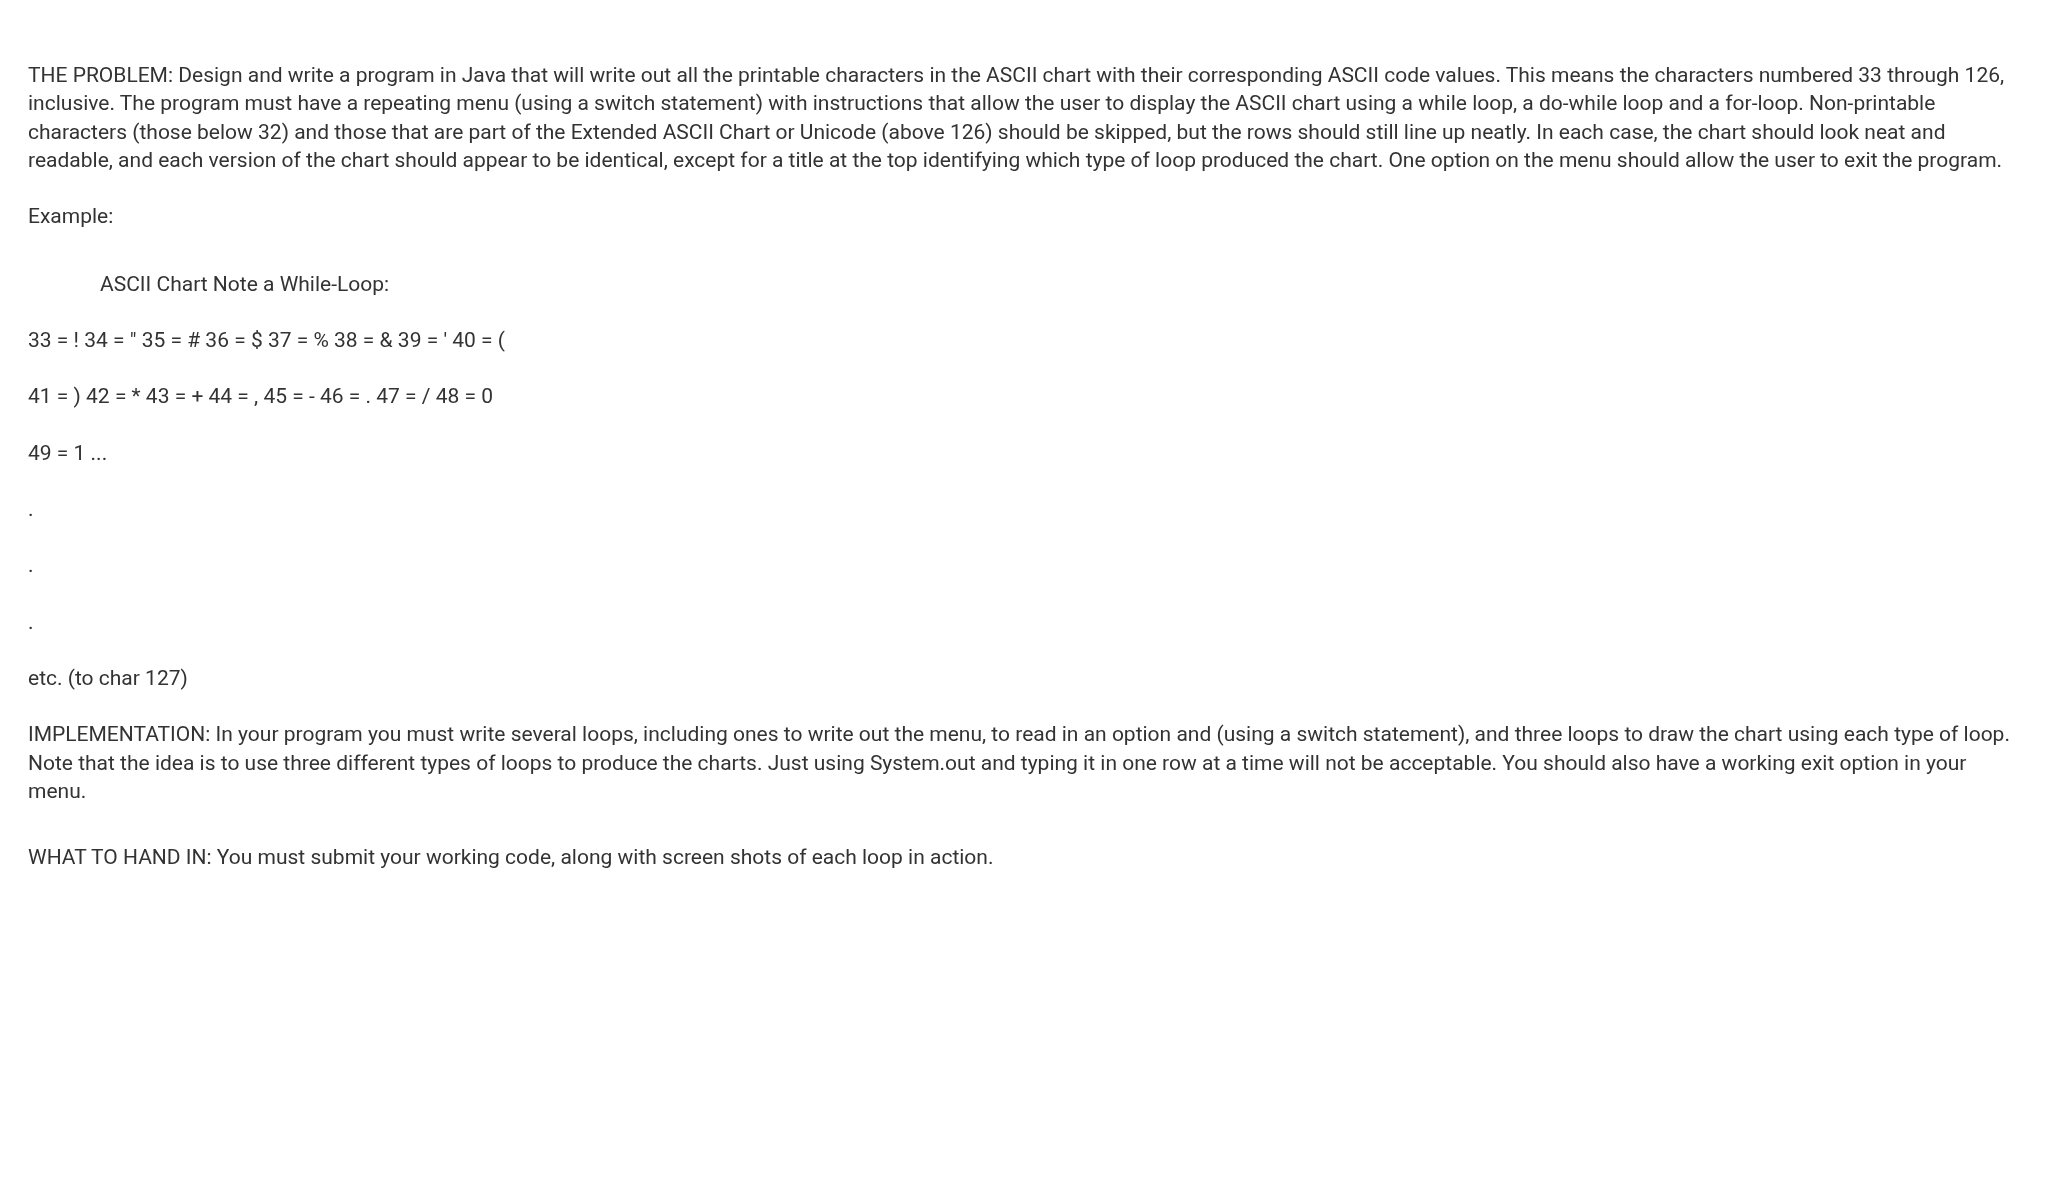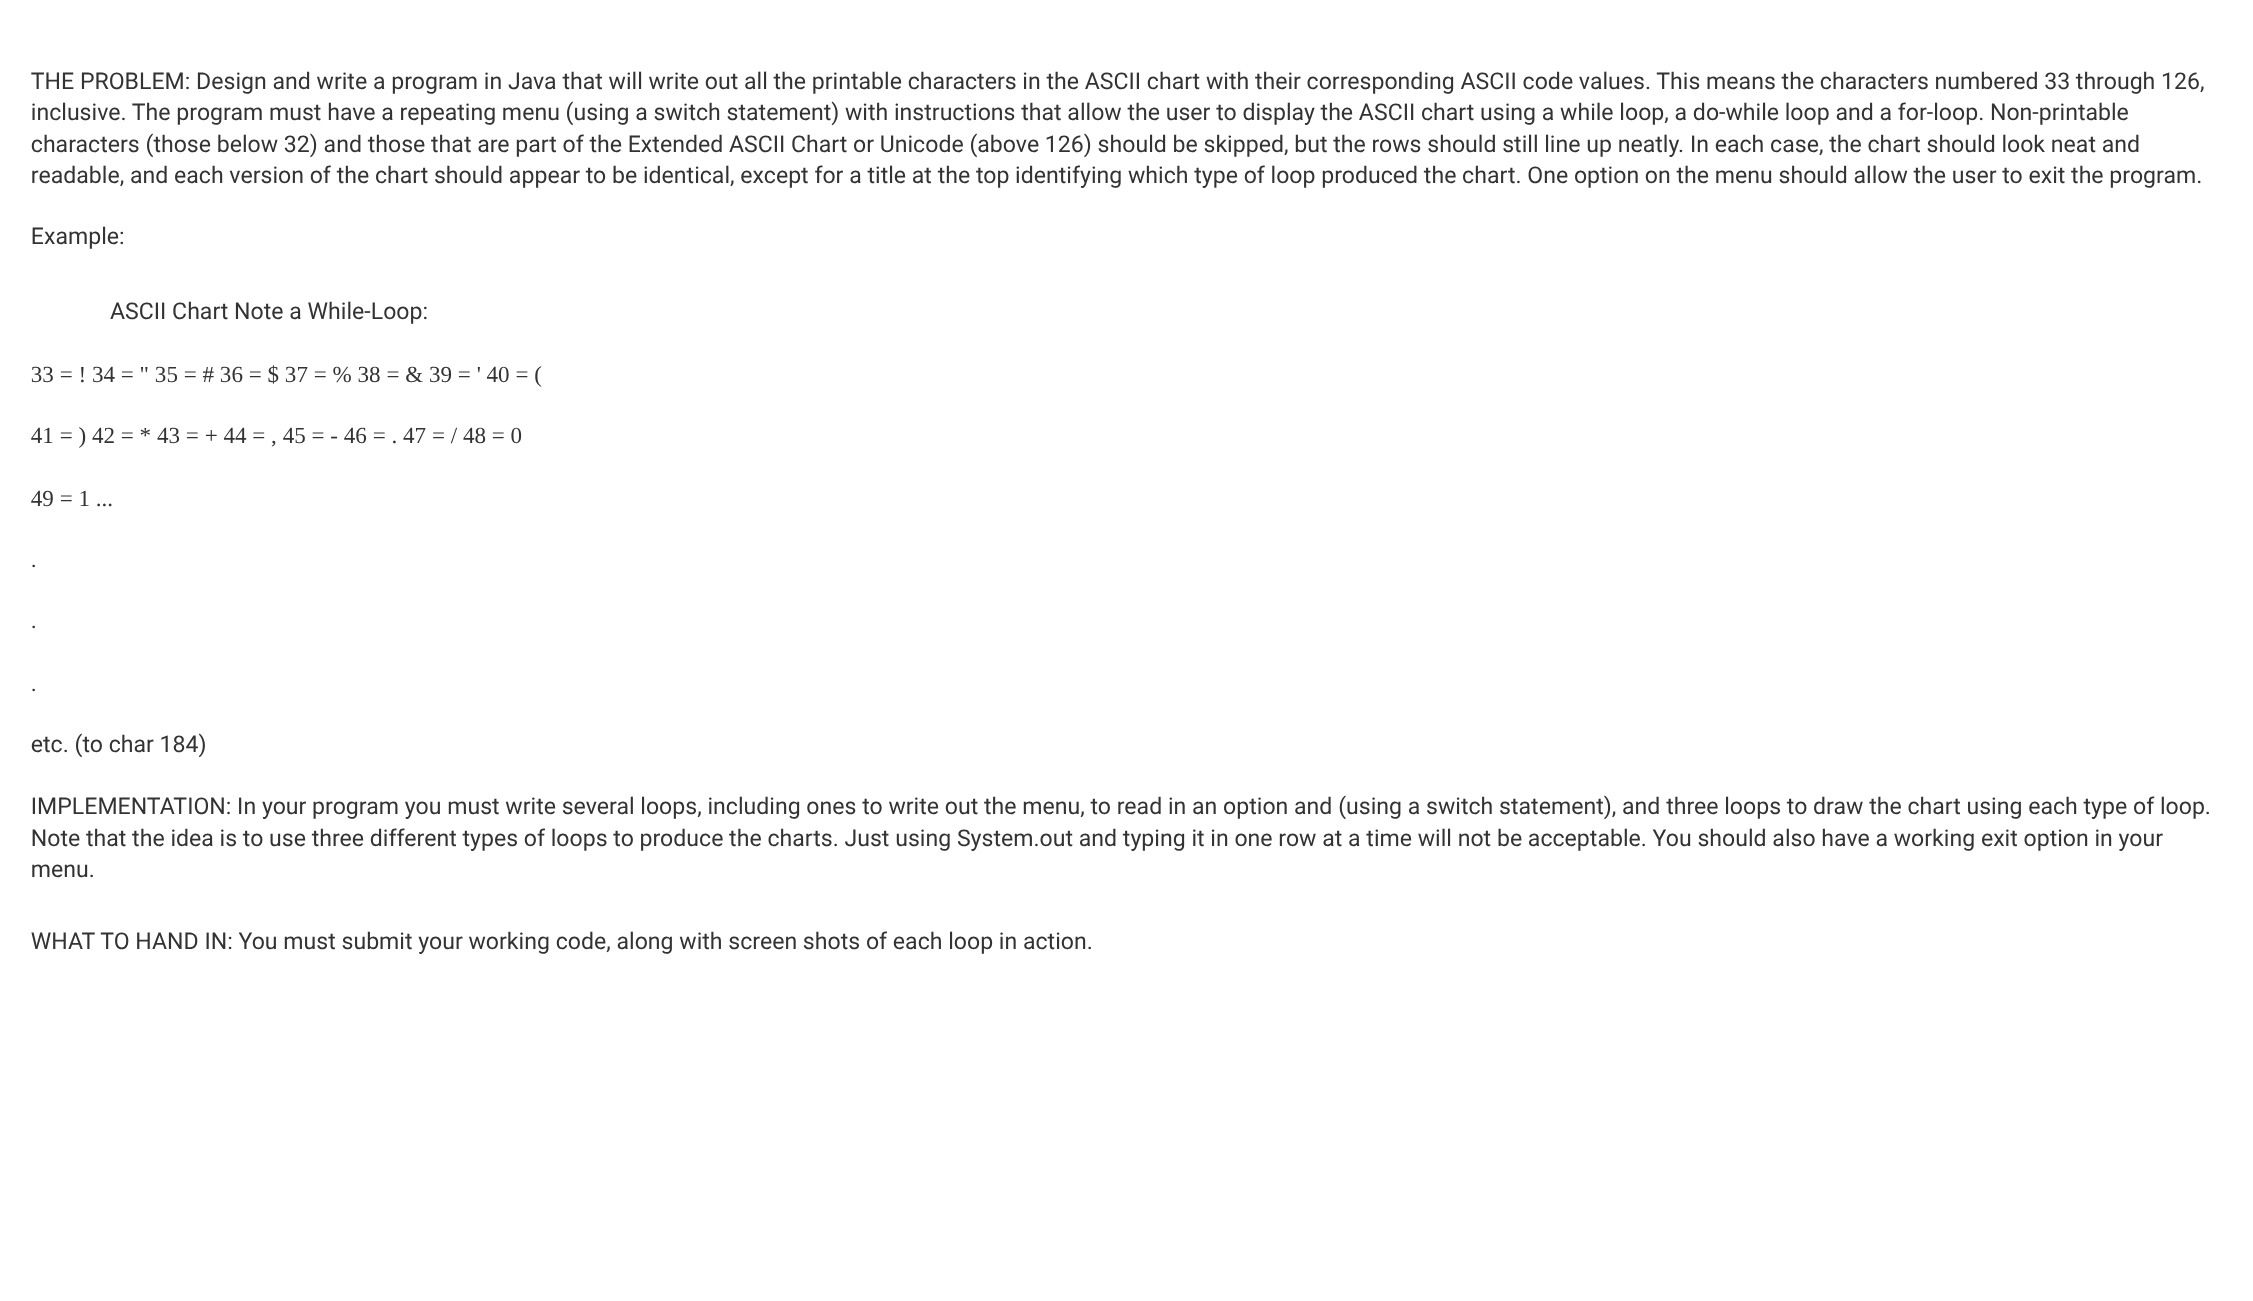--- a/index.html
+++ b/index.html
@@ -22,21 +22,20 @@
     }
     .example-label {
       margin-bottom: 39px;
     }
     .chart-title {
       padding-left: 72px;
       margin-bottom: 28px;
     }
     .chart-row {
       margin-bottom: 28px;
-      font-family: Liberation Serif, serif;
     }
     .dot-row {
       margin-bottom: 28px;
     }
     .etc-row {
       margin-bottom: 28px;
     }
     .implementation {
       margin-bottom: 28px;
     }
@@ -55,17 +54,17 @@
 <div class="chart-row">41 = )  42 = *  43 = +  44 = ,   45 = -  46 = .   47 = / 48 = 0</div>
 
 <div class="chart-row">49 = 1  ...</div>
 
 <div class="dot-row">.</div>
 
 <div class="dot-row">.</div>
 
 <div class="dot-row">.</div>
 
-<div class="etc-row">etc. (to char 184)</div>
+<div class="etc-row">etc. (to char 127)</div>
 
 <div class="implementation">IMPLEMENTATION: In your program you must write several loops, including ones to write out the menu, to read in an option and (using a switch statement), and three loops to draw the chart using each type of loop.  Note that the idea is to use three different types of loops to produce the charts.  Just using System.out and typing it in one row at a time will not be acceptable.  You should also have a working exit option in your menu.</div>
 
 <div class="paragraph">WHAT TO HAND IN: You must submit your working code, along with screen shots of each loop in action.</div>
 
 </body></html>

